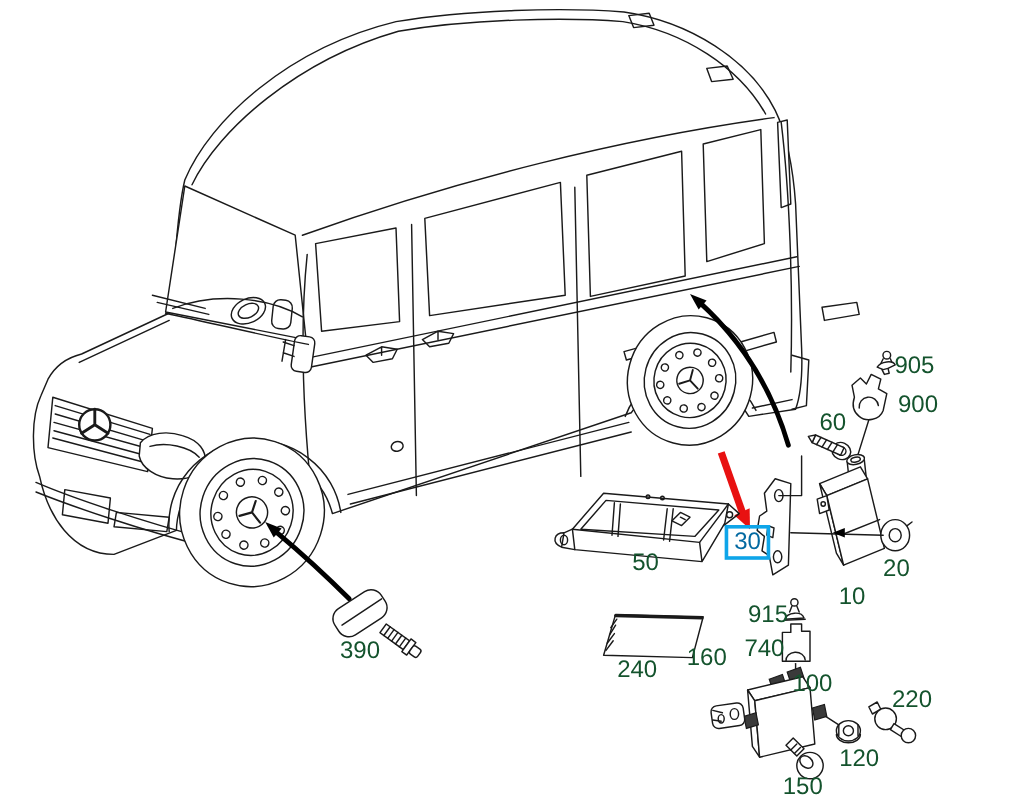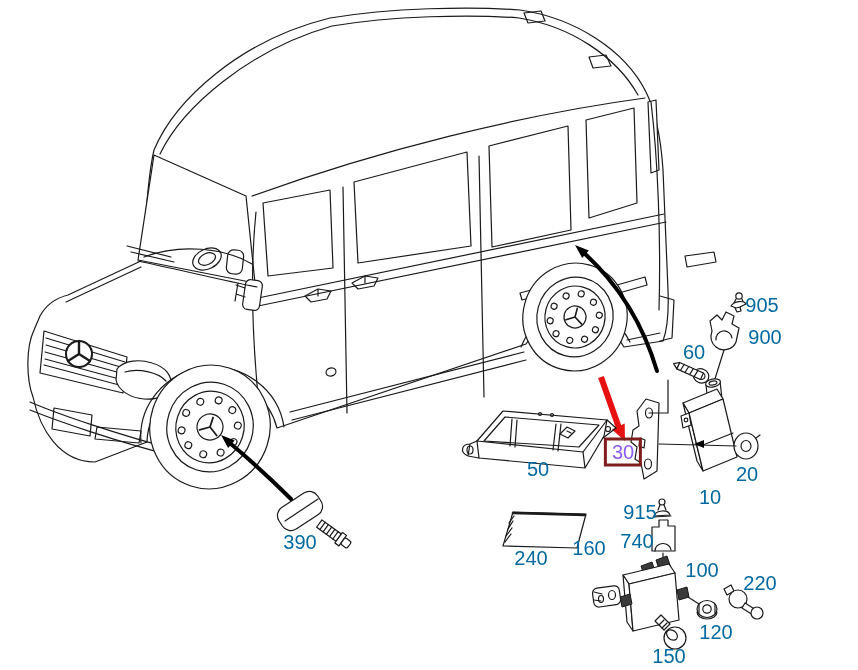--- a/index.html
+++ b/index.html
@@ -1,21 +1,21 @@
 <!DOCTYPE html>
 <html><head>
 <meta charset="utf-8">
 <style>
   html,body{margin:0;padding:0;background:#fff;}
   #stage{position:relative;width:858px;height:670px;background:#ffffff;overflow:hidden;
          font-family:"Liberation Sans", sans-serif;}
   #stage svg{position:absolute;left:0;top:0;}
-  .plabel{position:absolute;transform:translate(-50%,-50%);font-size:20px;color:#0369a1;
+  .plabel{position:absolute;transform:translate(-50%,-50%);font-size:20px;color:#14532d;
           white-space:nowrap;line-height:1;user-select:none;}
-  .plabel.red-box{border:3px solid #7f1d1d;padding:1px 5px 2px 5px;color:#8b5cf6;background:transparent;}
+  .plabel.red-box{border:3px solid #0ea5e9;padding:1px 5px 2px 5px;color:#0369a1;background:transparent;}
   .ln{stroke:#1a1a1a;stroke-width:1.2;fill:none;stroke-linecap:round;stroke-linejoin:round;}
   .lnw{stroke:#1a1a1a;stroke-width:1.2;fill:#ffffff;stroke-linejoin:round;}
   .thick{stroke:#000;stroke-width:4;fill:none;stroke-linecap:round;}
   .red{stroke:#e81111;fill:none;}
   .darkpart{fill:#3a3a3a;stroke:#1a1a1a;stroke-width:1;}
 </style>
 </head>
 <body>
 
 <div id="stage">
@@ -309,19 +309,19 @@
   <span class="plabel" style="left:765px;top:337px">900</span>
   <span class="plabel" style="left:694px;top:352px">60</span>
   <span class="plabel" style="left:538px;top:469px">50</span>
   <span class="plabel red-box" style="left:623px;top:452px">30</span>
   <span class="plabel" style="left:710px;top:497px">10</span>
   <span class="plabel" style="left:747px;top:474px">20</span>
   <span class="plabel" style="left:300px;top:542px">390</span>
   <span class="plabel" style="left:531px;top:558px">240</span>
   <span class="plabel" style="left:640px;top:512px">915</span>
   <span class="plabel" style="left:637px;top:541px">740</span>
-  <span class="plabel" style="left:702px;top:570px">100</span>
+  <span class="plabel" style="left:677px;top:570px">100</span>
   <span class="plabel" style="left:589px;top:548px">160</span>
   <span class="plabel" style="left:760px;top:583px">220</span>
   <span class="plabel" style="left:716px;top:632px">120</span>
   <span class="plabel" style="left:669px;top:656px">150</span>
 
 </div>
 
 </body></html>

